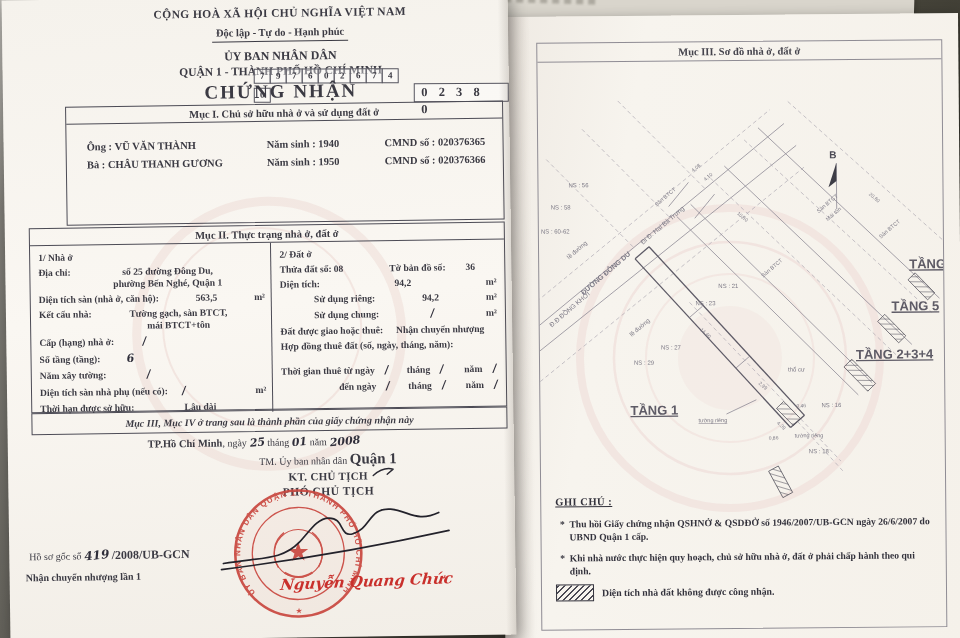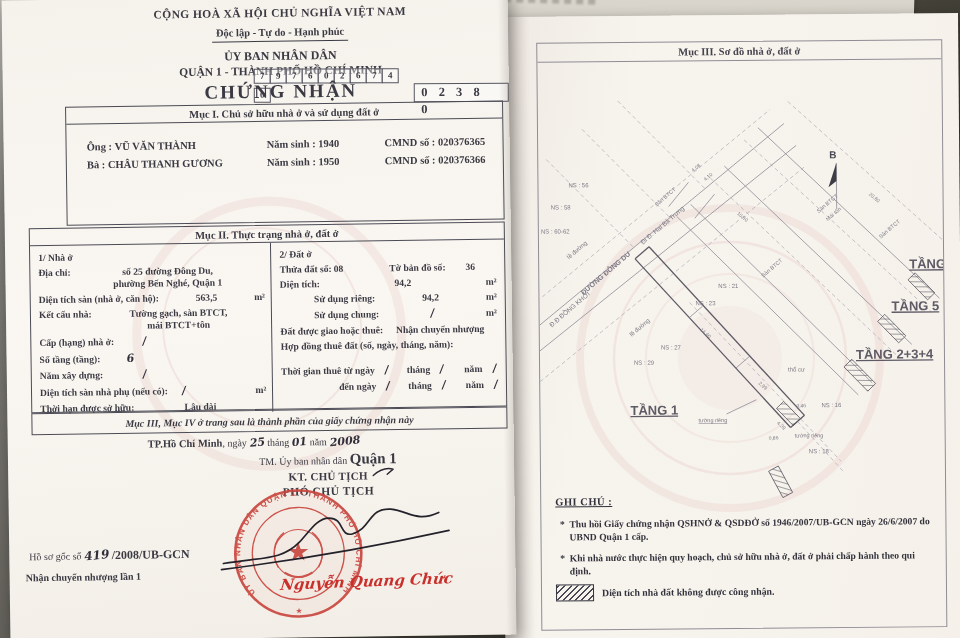--- a/index.html
+++ b/index.html
@@ -178,21 +178,21 @@
         </div>
         <div class="row">
           <span class="lbl">Cấp (hạng) nhà ở:</span>
           <span class="hw" style="margin-left:28px;">/</span>
         </div>
         <div class="row">
           <span class="lbl">Số tầng (tầng):</span>
           <span class="hw" style="margin-left:26px;">6</span>
         </div>
         <div class="row">
-          <span class="lbl">Năm xây dựng:</span>
+          <span class="lbl">Năm xây tường:</span>
           <span class="hw" style="margin-left:40px;">/</span>
         </div>
         <div class="row">
           <span class="lbl">Diện tích sàn nhà phụ (nếu có):</span>
           <span class="hw" style="margin-left:14px;">/</span>
           <span class="unit">m²</span>
         </div>
         <div class="row">
           <span class="lbl">Thời hạn được sở hữu:</span>
           <span class="grow">Lâu dài</span>

